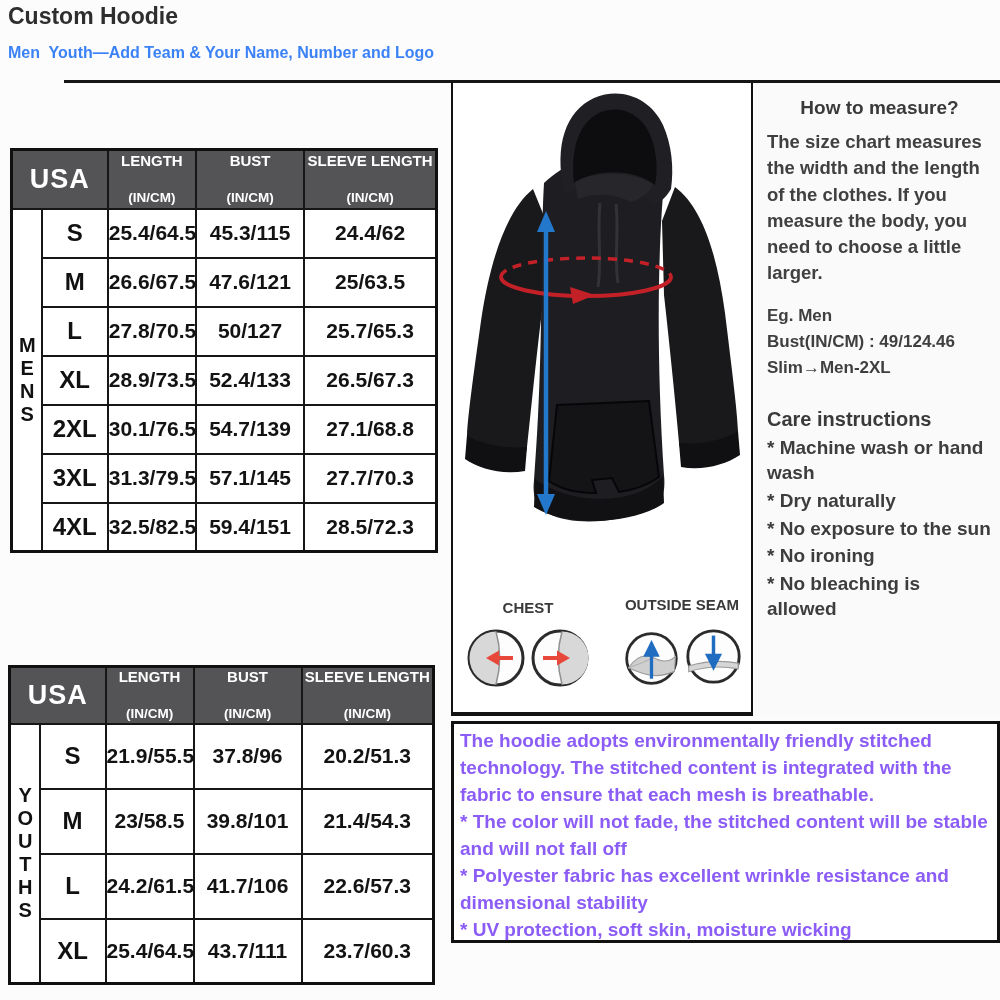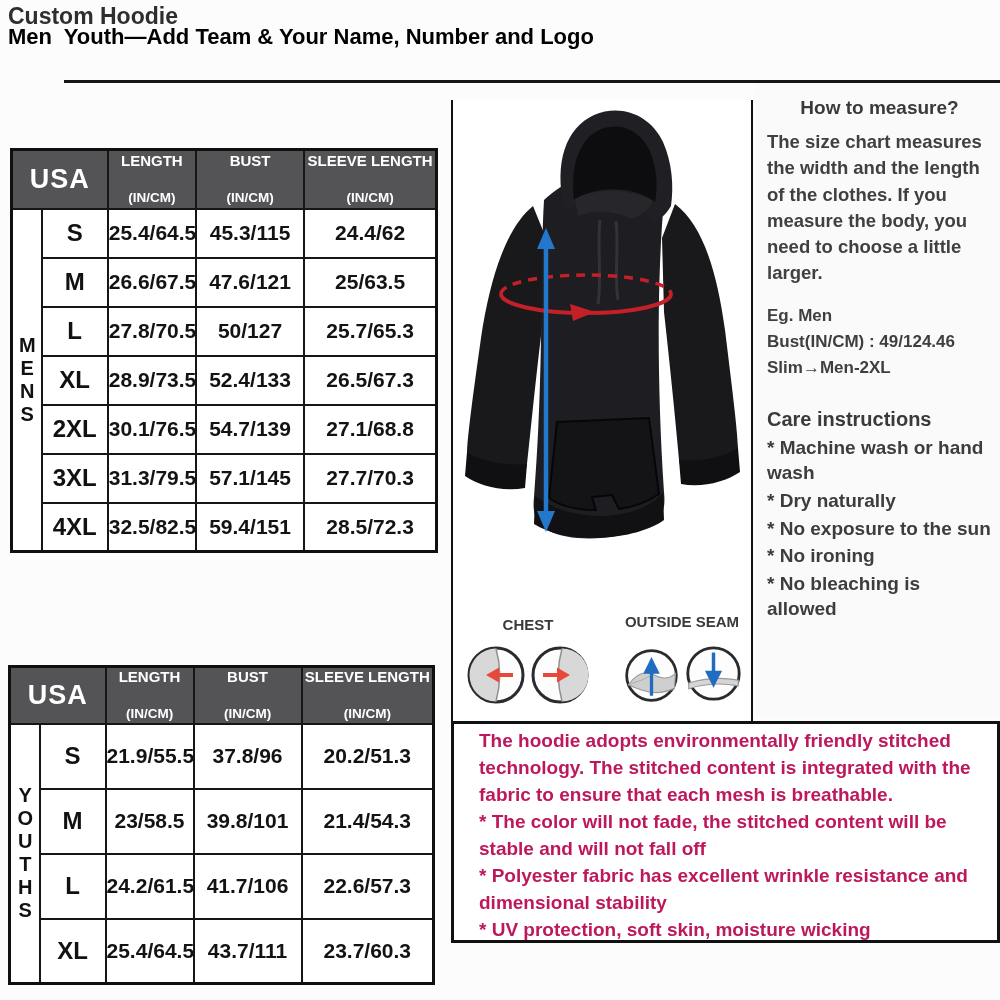--- a/index.html
+++ b/index.html
@@ -5,21 +5,21 @@
   html,body { margin:0; padding:0; }
   body {
     width:1000px; height:1000px;
     font-family:"Liberation Sans", sans-serif;
     background:#fcfcfc; color:#222;
   }
   .canvas { position:relative; width:1000px; height:1000px; overflow:hidden; background:#fcfcfc; }
 
   
   .page-title    { position:absolute; left:8px;  top:3px;  font-size:23px; font-weight:700; color:#2e2e2e; }
-  .page-subtitle { position:absolute; left:8px;  top:24px; font-size:22px; font-weight:700; color:#000000; white-space:pre; }
+  .page-subtitle { position:absolute; left:8px;  top:44px; font-size:16px; font-weight:700; color:#3b82f6; white-space:pre; }
   .top-rule      { position:absolute; left:64px; top:80px; width:936px; height:3px; background:#161616; }
 
   
   table.size-table { position:absolute; border-collapse:collapse; table-layout:fixed; background:#fff; border:3px solid #101010; }
   table.size-table th, table.size-table td { border:2px solid #161616; padding:0; text-align:center; vertical-align:middle; }
   #mens-table   { left:10px; top:148px; width:428px; }
   #youths-table { left:8px;  top:665px; width:426px; }
   .col-group { width:30px; } .col-size { width:66px; } .col-len { width:88px; } .col-bust { width:108px; } .col-slv { width:132px; }
   tr.head-row     { height:59px; }
   #youths-table tr.head-row { height:57px; }
@@ -29,21 +29,21 @@
   th.usa-hdr  { font-size:27px; letter-spacing:1px; }
   th.col-hdr  { font-size:15px; line-height:1.2; }
   th.col-hdr .sub { display:block; font-size:13.5px; font-weight:700;margin-top:20px; }
   td.group-cell { background:#fff; }
   .vgroup { writing-mode:vertical-lr; text-orientation:upright; font-size:20px; font-weight:700; letter-spacing:1px; color:#111; margin:0 auto; }
   td.size-cell { font-size:24px; font-weight:700; color:#111; }
   td.val-cell  { font-size:21px; font-weight:700; color:#131313; }
 
   
   #hoodie-panel {
-    position:absolute; left:451px; top:100px; width:302px; height:633px;
+    position:absolute; left:451px; top:83px; width:302px; height:633px;
     box-sizing:border-box; border-left:2px solid #111; border-right:2px solid #111; border-bottom:4px solid #111;
     background:#fff;
   }
   #hoodie-svg { position:absolute; left:0; top:0; width:300px; height:510px; }
   .diagram-label { position:absolute; font-size:15px; font-weight:700; color:#3a3a3a; text-align:center; }
   #chest-label        { left:10px;  top:516px; width:130px; }
   #outside-seam-label { left:158px; top:513px; width:142px; }
   .measure-icon { position:absolute; width:62px; height:62px; }
   #chest-icon-1 { left:12px;  top:544px; }
   #chest-icon-2 { left:76px;  top:544px; }
@@ -57,21 +57,21 @@
   .example-block   { margin-top:16px; font-size:17px; font-weight:700; color:#3f3f3f; line-height:1.55; }
   .care-block      { margin-top:26px; }
   .care-heading    { font-size:20px; font-weight:700; color:#3a3a3a; margin-bottom:4px; }
   .care-item       { font-size:19px; font-weight:700; color:#3d3d3d; line-height:1.35; margin-bottom:2px; }
 
   
   #bottom-panel {
     position:absolute; left:451px; top:721px; width:549px; height:222px;
     box-sizing:border-box; border:3px solid #111; background:#fff; padding:4px 6px 4px 6px;
   }
-  .bottom-line { font-size:19px; font-weight:700; color:#be185d; line-height:1.42;margin-left:19px; }
+  .bottom-line { font-size:19px; font-weight:700; color:#8b5cf6; line-height:1.42; }
 </style>
 </head>
 <body>
 
 <div class="canvas">
 
   <div class="page-title">Custom Hoodie</div>
   <div class="page-subtitle">Men  Youth—Add Team &amp; Your Name, Number and Logo</div>
   <div class="top-rule"></div>
 

